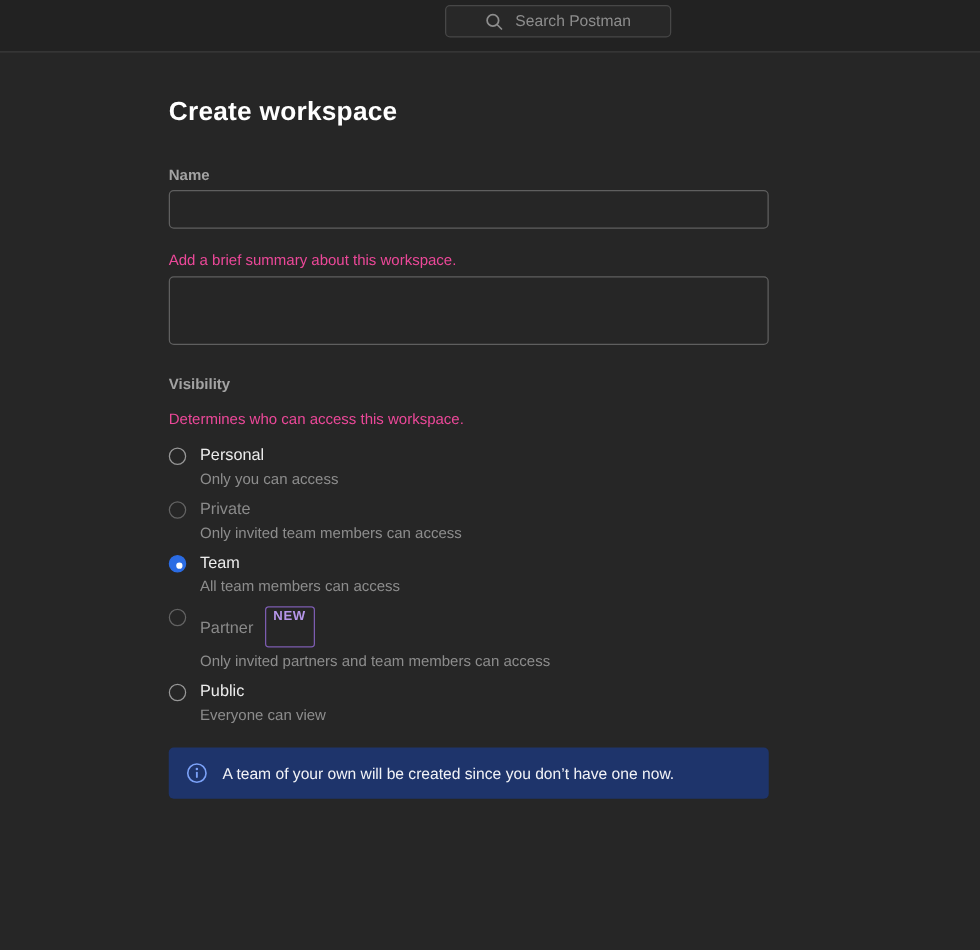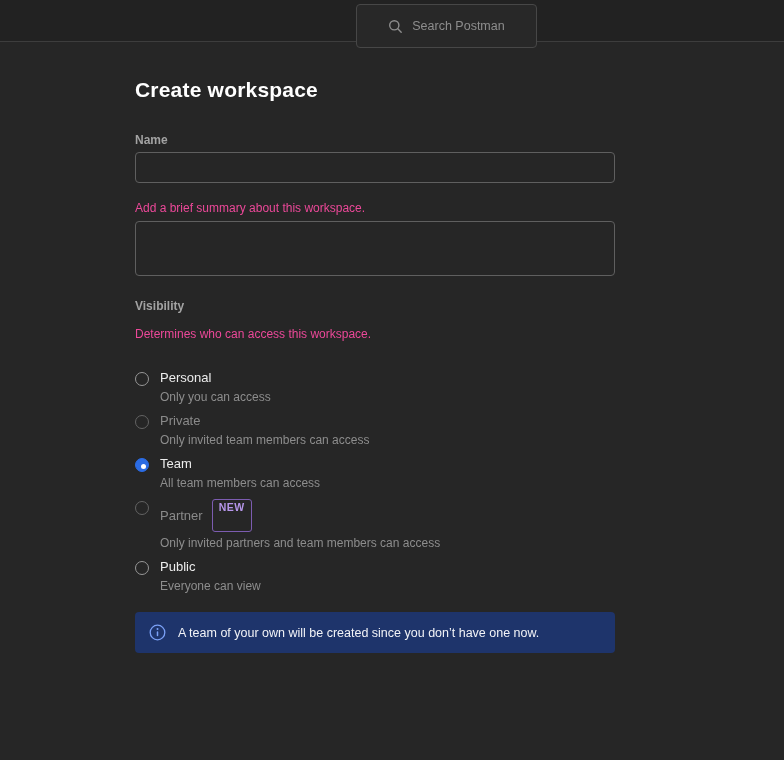--- a/index.html
+++ b/index.html
@@ -14,21 +14,21 @@
   
   .topbar {
     height:42px;
     background:#222222;
     border-bottom:1px solid #3d3d3d;
     position:relative;
   }
   .search-box {
     position:absolute;
     left:356px; top:4px;
-    width:181px; height:44px;
+    width:181px; height:26px;
     background:#282828;
     border:1px solid #474747;
     border-radius:4px;
     display:flex;
     align-items:center;
     justify-content:center;
     gap:9px;
     cursor:pointer;
   }
   .search-box .s-icon { display:flex; align-items:center; }
@@ -84,21 +84,21 @@
     border-radius:4px;
     color:#ededed;
     font-family:"Liberation Sans", sans-serif;
     font-size:13px;
     padding:6px 10px;
     resize:none;
     outline:none;
   }
 
   .visibility-block { margin-top:19px; }
-  .options { margin-top:29px; }
+  .options { margin-top:14px; }
 
   .option {
     display:flex;
     gap:11px;
     margin-bottom:9px;
     cursor:pointer;
   }
   .radio {
     margin-top:2px;
     width:14px; height:14px;

